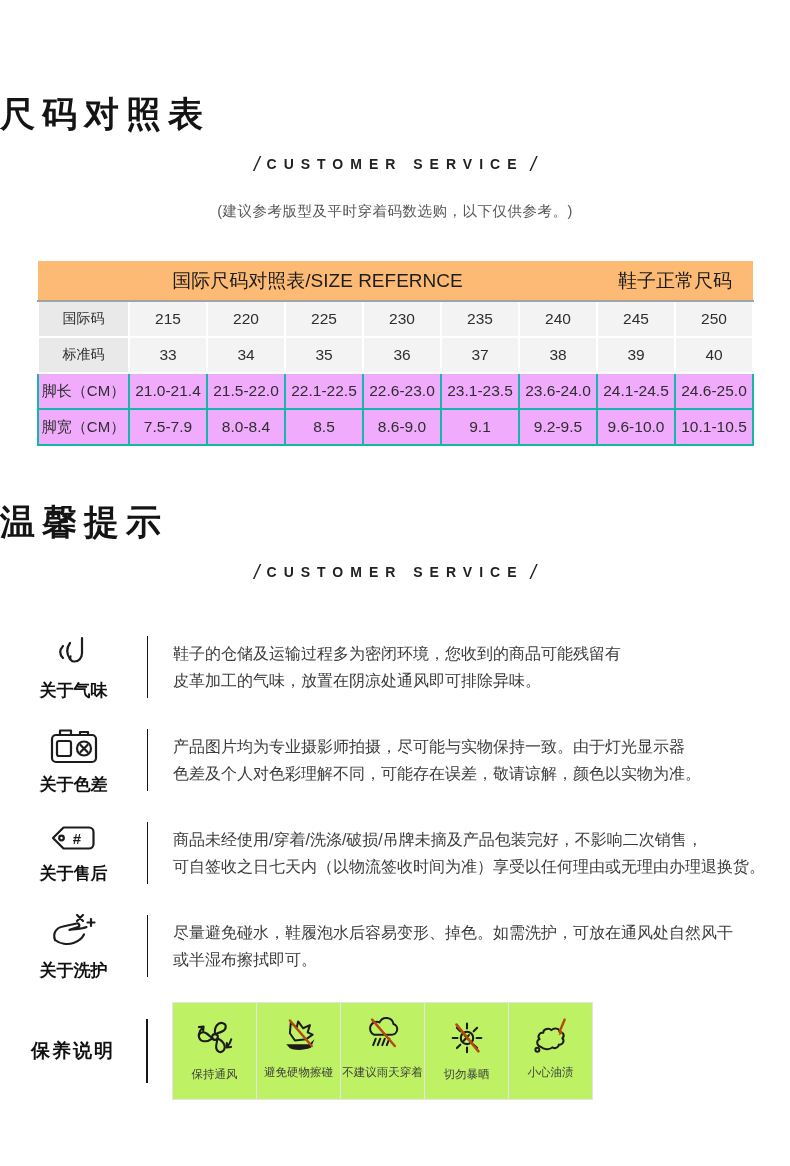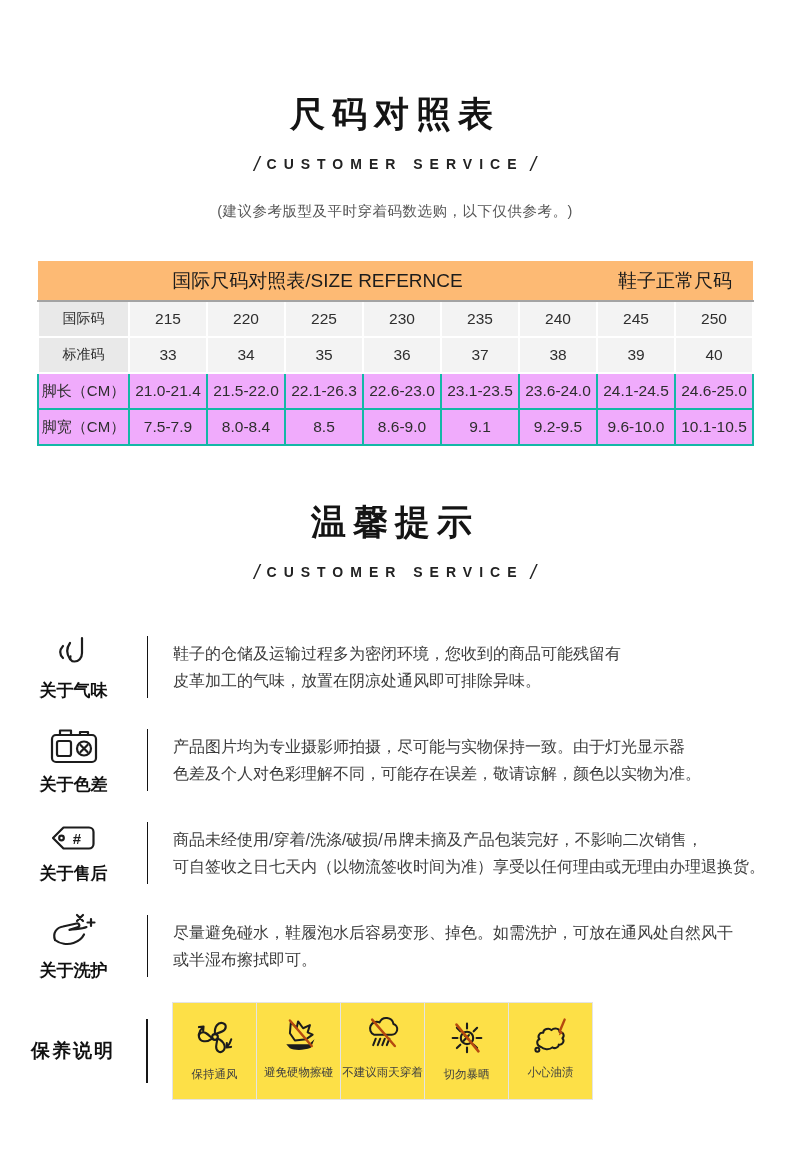--- a/index.html
+++ b/index.html
@@ -5,21 +5,21 @@
   html,body{margin:0;padding:0;}
   body{
     width:790px;height:1166px;background:#ffffff;overflow:hidden;
     font-family:"Liberation Sans","DejaVu Sans",sans-serif;
     -webkit-font-smoothing:antialiased;
   }
   .page{width:790px;}
 
   
   .sec-title{
-    text-align:center;font-size:35px;font-weight:700;color:#141414;
+    text-align:left;font-size:35px;font-weight:700;color:#141414;
     letter-spacing:7px;line-height:1;margin:0;
   }
   .sec-title.first{padding-top:96px;}
   .sec-title.second{padding-top:58px;}
   .subtitle{
     margin-top:22px;text-align:center;font-size:14px;font-weight:600;
     letter-spacing:7px;color:#222;
   }
   .subtitle .sl{
     font-size:20px;font-style:italic;font-weight:400;
@@ -67,21 +67,21 @@
   .care-row{margin-top:10px;display:flex;align-items:center;}
   .care-label{
     width:146px;flex:0 0 146px;text-align:center;font-size:19px;
     font-weight:700;color:#111;letter-spacing:2px;font-family:Liberation Serif, serif;
   }
   .care-divider{width:2px;height:64px;background:#161616;flex:0 0 2px;}
   .care-boxes{display:flex;margin-left:25px;}
   .care-box{
     width:85px;height:98px;border:1px solid #e4e4e4;margin-left:-1px;
     box-sizing:border-box;display:flex;flex-direction:column;align-items:center;
-    padding-top:13px;background:#fde047;
+    padding-top:13px;background:#bef264;
   }
   .care-box svg{display:block;}
   .care-box-label{margin-top:9px;font-size:11.5px;color:#3f3f3f;white-space:nowrap;}
 
   
   svg .k{fill:none;stroke:#1c1c1c;stroke-width:2.2;stroke-linecap:round;stroke-linejoin:round;}
   svg .kf{fill:#1c1c1c;stroke:none;}
   svg .o{fill:none;stroke:#b5490f;stroke-width:2.7;stroke-linecap:round;}
   svg .of{fill:#b5490f;stroke:none;}
 </style>
@@ -135,21 +135,21 @@
         <td>36</td>
         <td>37</td>
         <td>38</td>
         <td>39</td>
         <td>40</td>
       </tr>
       <tr class="plain">
         <td class="row-label">脚长（CM）</td>
         <td>21.0-21.4</td>
         <td>21.5-22.0</td>
-        <td>22.1-26.3</td>
+        <td>22.1-22.5</td>
         <td>22.6-23.0</td>
         <td>23.1-23.5</td>
         <td>23.6-24.0</td>
         <td>24.1-24.5</td>
         <td>24.6-25.0</td>
       </tr>
       <tr class="plain">
         <td class="row-label">脚宽（CM）</td>
         <td>7.5-7.9</td>
         <td>8.0-8.4</td>

